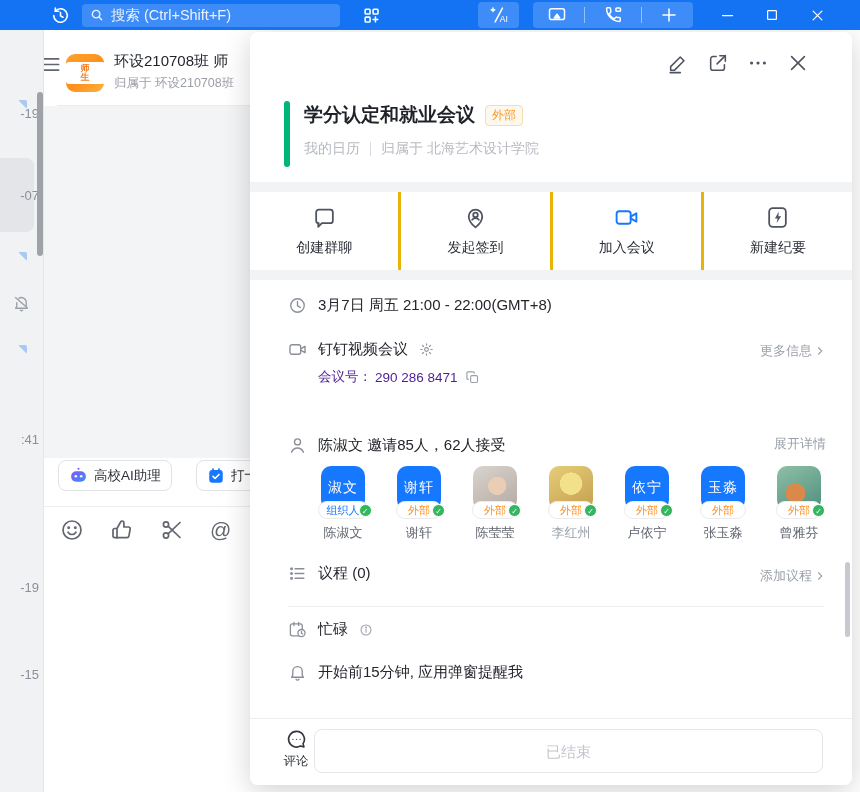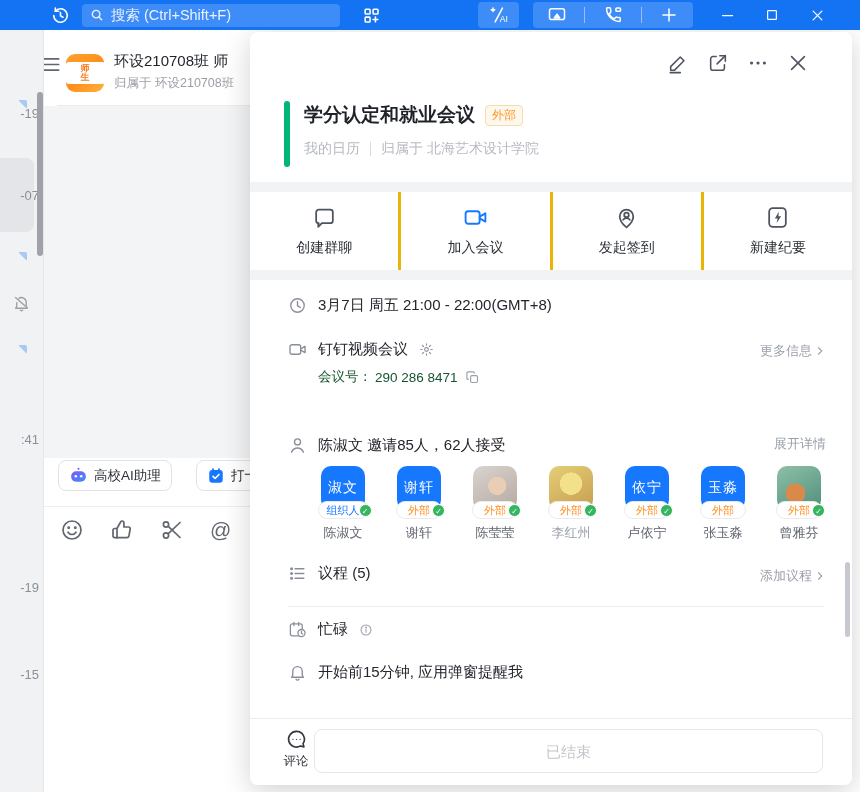--- a/index.html
+++ b/index.html
@@ -57,21 +57,21 @@
   .p-sub { position:absolute; left:54px; top:108px; display:flex; align-items:center; font-size:14px; color:#b7bac2; }
   .p-sub .vdiv { width:1px; height:14px; background:#d8dadf; margin:0 10px; }
   .band { position:absolute; left:0; width:602px; height:10px; background:#f2f3f5; }
   .actions { position:absolute; left:0; top:160px; width:602px; height:78px; display:flex; }
   .action { flex:1; display:flex; flex-direction:column; align-items:center; justify-content:center; gap:9px;
     font-size:14px; color:#2b2f36; border-right:3px solid #eab308; cursor:default; }
   .action:last-child { border-right:none; }
   .row { position:absolute; left:0; width:602px; padding-left:38px; display:flex; align-items:center; gap:11px;
     font-size:15px; color:#23262d; }
   .row .ric { color:#898e99; flex:none; }
-  .subrow { position:absolute; left:68px; font-size:13.5px; color:#14532d; display:flex; align-items:center; gap:7px; }
+  .subrow { position:absolute; left:68px; font-size:13.5px; color:#4c1d95; display:flex; align-items:center; gap:7px; }
   .rlink { position:absolute; right:26px; font-size:13px; color:#9aa0aa; display:flex; align-items:center; gap:2px; }
   .atts { position:absolute; left:66px; top:434px; display:flex; gap:22px; }
   .att { width:54px; display:flex; flex-direction:column; align-items:center; }
   .att-av { width:44px; height:44px; border-radius:10px; background:#1677ff; color:#fff; font-size:14px;
     display:flex; align-items:center; justify-content:center; letter-spacing:1px; }
   .att-av.photo1 { background:radial-gradient(circle at 55% 45%,#e9cdb4 0 26%,transparent 27%),linear-gradient(150deg,#d9d4ce,#b4a9a1); }
   .att-av.photo2 { background:radial-gradient(circle at 50% 40%,#f3e08a 0 32%,transparent 33%),linear-gradient(150deg,#e6cd77,#c49e50); }
   .att-av.photo3 { background:radial-gradient(circle at 42% 62%,#d98a4a 0 26%,transparent 27%),linear-gradient(150deg,#8fbfa6,#4f8f7d); }
   .att-badge { position:relative; margin-top:-9px; background:#fff; border:1px solid #ebebeb; border-radius:9px;
     height:18px; min-width:46px; padding:0 8px; display:flex; align-items:center; justify-content:center; font-size:11px; }
@@ -284,33 +284,33 @@
   <div class="band" style="top:150px;"></div>
 
   <div class="actions">
     <div class="action">
       <svg width="25" height="25" viewBox="0 0 24 24" fill="none" stroke="#4e5360" stroke-width="1.7" stroke-linejoin="round">
         <path d="M6.5 4.5h11A2.5 2.5 0 0 1 20 7v8a2.5 2.5 0 0 1-2.5 2.5H9.5L6 21v-3.5h.5A2.5 2.5 0 0 1 4 15V7a2.5 2.5 0 0 1 2.5-2.5z"></path>
       </svg>
       <span>创建群聊</span>
     </div>
     <div class="action">
-      <svg width="25" height="25" viewBox="0 0 24 24" fill="none" stroke="#1677ff" stroke-width="1.8" stroke-linejoin="round">
-        <rect x="2.5" y="6" width="13.5" height="12" rx="2.5"></rect>
-          <path d="M16 11.2 21.5 8v8L16 12.8z"></path>
-      </svg>
-      <span>加入会议</span>
-    </div>
-    <div class="action">
       <svg width="25" height="25" viewBox="0 0 24 24" fill="none" stroke="#4e5360" stroke-width="1.7" stroke-linecap="round" stroke-linejoin="round">
         <path d="M12 21.5S5.5 16.3 5.5 11a6.5 6.5 0 1 1 13 0c0 5.3-6.5 10.5-6.5 10.5z"></path>
         <circle cx="12" cy="9.5" r="2.2"></circle>
           <path d="M8.8 14.2c.8-1.1 1.9-1.7 3.2-1.7s2.4.6 3.2 1.7"></path>
       </svg>
       <span>发起签到</span>
+    </div>
+    <div class="action">
+      <svg width="25" height="25" viewBox="0 0 24 24" fill="none" stroke="#1677ff" stroke-width="1.8" stroke-linejoin="round">
+        <rect x="2.5" y="6" width="13.5" height="12" rx="2.5"></rect>
+          <path d="M16 11.2 21.5 8v8L16 12.8z"></path>
+      </svg>
+      <span>加入会议</span>
     </div>
     <div class="action">
       <svg width="25" height="25" viewBox="0 0 24 24" fill="none" stroke="#4e5360" stroke-width="1.7" stroke-linejoin="round">
         <rect x="4" y="3" width="16" height="18" rx="3.5"></rect>
         <path d="M13.2 6.5 9.5 13h2.6l-1 4.5 4.4-6.8h-2.6l.3-4.2z" fill="#4e5360" stroke="none"></path>
       </svg>
       <span>新建纪要</span>
     </div>
   </div>
 
@@ -420,21 +420,21 @@
     </div>
   </div>
 
   <div class="row" style="top:532px;">
     <svg class="ric" width="19" height="19" viewBox="0 0 24 24" fill="none" stroke="currentColor" stroke-width="1.8" stroke-linecap="round">
       <circle cx="4.5" cy="6" r="1" fill="currentColor"></circle>
         <circle cx="4.5" cy="12" r="1" fill="currentColor"></circle>
         <circle cx="4.5" cy="18" r="1" fill="currentColor"></circle>
       <path d="M9 6h11M9 12h11M9 18h11"></path>
     </svg>
-    <span>议程 (5)</span>
+    <span>议程 (0)</span>
   </div>
   <div class="rlink" style="top:535px;">
     <span>添加议程</span>
     <svg width="12" height="12" viewBox="0 0 24 24" fill="none" stroke="#9aa0aa" stroke-width="2.2" stroke-linecap="round">
         <path d="M9 5.5 15.5 12 9 18.5"></path>
       </svg>
   </div>
 
   <div class="p-div"></div>
 

